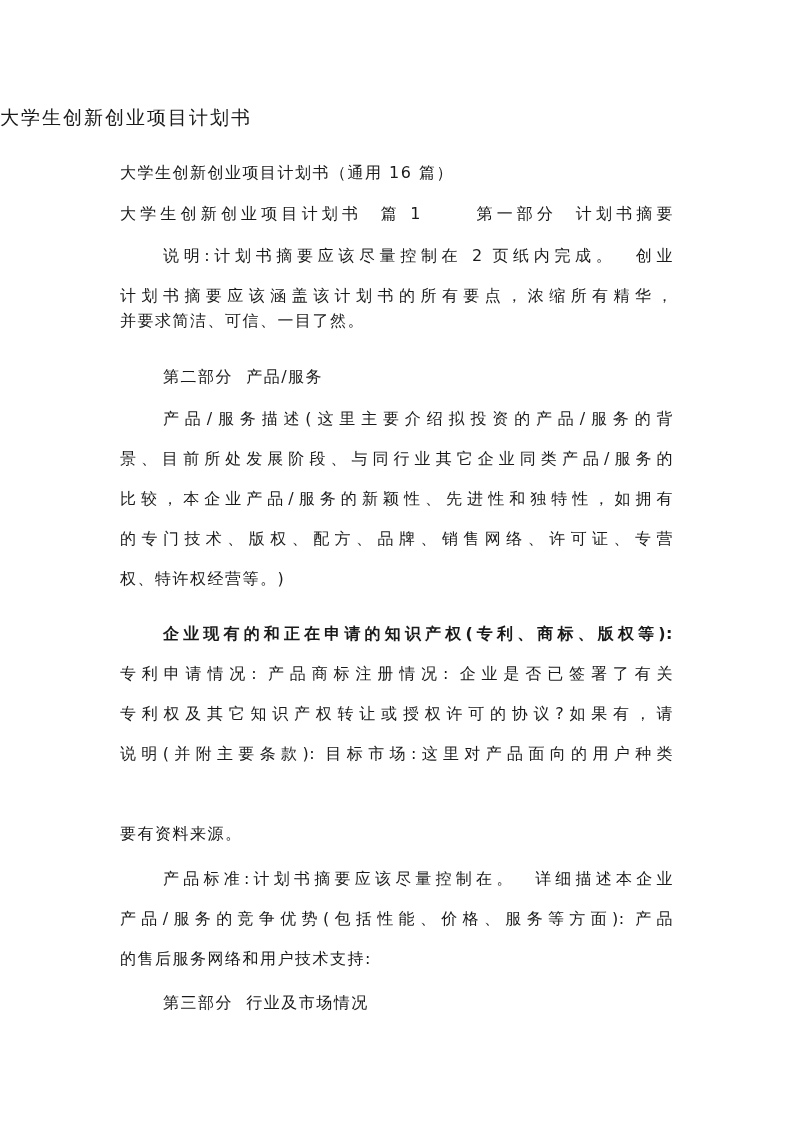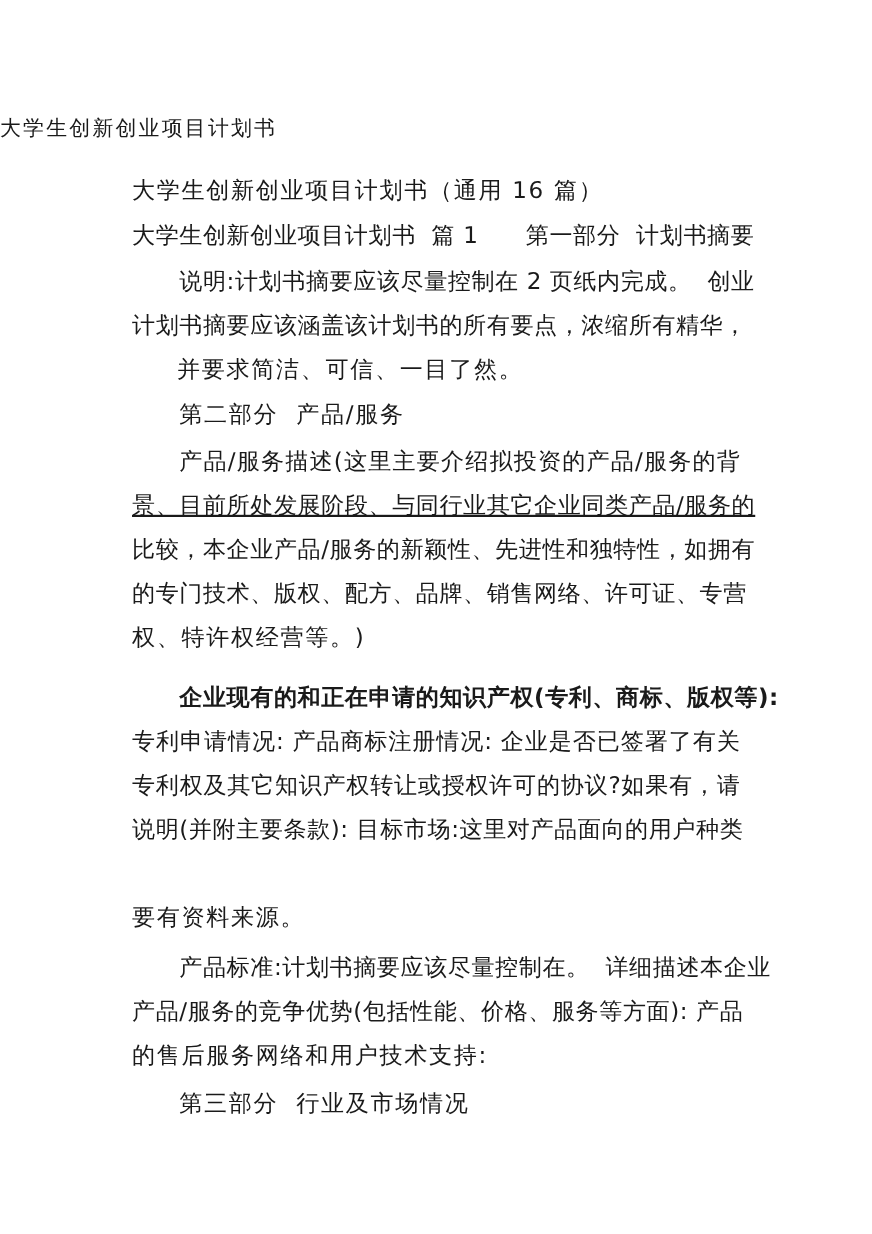--- a/index.html
+++ b/index.html
@@ -30,21 +30,21 @@
       text-align: left;
       font-size: 19px;
       letter-spacing: 2px;
       line-height: 26px;
       white-space: nowrap;
     }
     .line {
       position: absolute;
       left: 120px;
       width: 553px;
-      font-size: 21px;
+      font-size: 16px;
       line-height: 26px;
       white-space: nowrap;
       text-align: justify;
       text-align-last: justify;
       letter-spacing: 0.5px;
     }
     .line.indent {
       left: 163px;
       width: 510px;
     }
@@ -63,26 +63,26 @@
 
 <div class="page">
 
   <div class="doc-title">大学生创新创业项目计划书</div>
 
   <div class="line free" style="top:160px;">大学生创新创业项目计划书（通用 16 篇）</div>
   <div class="line" style="top:201px; white-space:pre;">大学生创新创业项目计划书  篇 1      第一部分  计划书摘要</div>
 
   <div class="line indent" style="top:243px; white-space:pre;">说明:计划书摘要应该尽量控制在 2 页纸内完成。  创业</div>
   <div class="line" style="top:283px;">计划书摘要应该涵盖该计划书的所有要点，浓缩所有精华，</div>
-  <div class="line last" style="top:323px; letter-spacing:1.5px;margin-left:41px;">并要求简洁、可信、一目了然。</div>
+  <div class="line last" style="top:308px; letter-spacing:1.5px;">并要求简洁、可信、一目了然。</div>
 
   <div class="line indent last" style="top:364px; white-space:pre; letter-spacing:1.5px;">第二部分  产品/服务</div>
 
   <div class="line indent" style="top:406px;">产品/服务描述(这里主要介绍拟投资的产品/服务的背</div>
-  <div class="line" style="top:446px;text-decoration:underline;">景、目前所处发展阶段、与同行业其它企业同类产品/服务的</div>
+  <div class="line" style="top:446px;">景、目前所处发展阶段、与同行业其它企业同类产品/服务的</div>
   <div class="line" style="top:486px;">比较，本企业产品/服务的新颖性、先进性和独特性，如拥有</div>
   <div class="line" style="top:526px;">的专门技术、版权、配方、品牌、销售网络、许可证、专营</div>
   <div class="line last" style="top:566px; letter-spacing:1.5px;">权、特许权经营等。)</div>
 
   <div class="line indent" style="top:621px;font-weight:bold;">企业现有的和正在申请的知识产权(专利、商标、版权等):</div>
   <div class="line" style="top:661px;">专利申请情况: 产品商标注册情况: 企业是否已签署了有关</div>
   <div class="line" style="top:701px;">专利权及其它知识产权转让或授权许可的协议?如果有，请</div>
   <div class="line" style="top:741px;">说明(并附主要条款): 目标市场:这里对产品面向的用户种类</div>
   <div class="line last" style="top:821px; letter-spacing:1.5px;">要有资料来源。</div>
 

